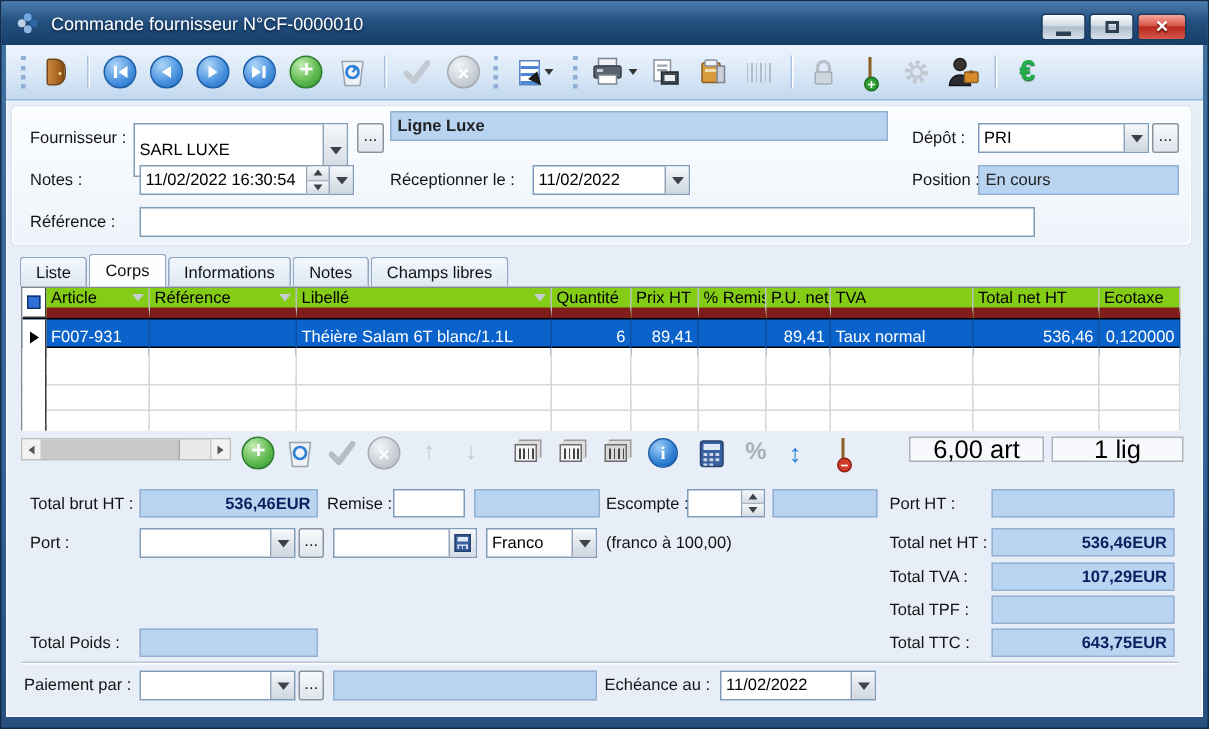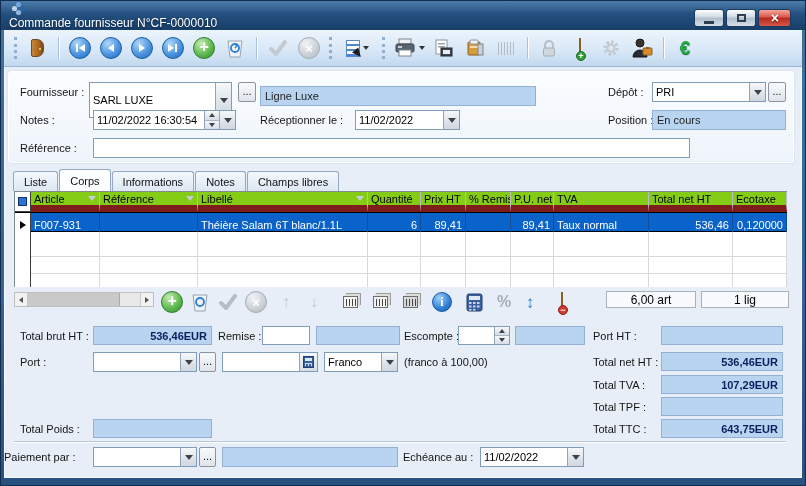--- a/index.html
+++ b/index.html
@@ -2,22 +2,22 @@
 <html><head>
 <meta charset="utf-8">
 <style>
   html,body{margin:0;padding:0;background:#9db6cf;}
   *{box-sizing:border-box;font-family:"Liberation Sans",sans-serif;}
   .win{position:relative;width:806px;height:486px;overflow:hidden;
        background:linear-gradient(180deg,#6c9cce 0%,#40719f 6%,#35639a 60%,#27507f 100%);
        box-shadow:inset 0 0 0 1px #122c4e;}
   .abs{position:absolute;}
   
-  .titlebar{position:absolute;left:1px;top:1px;right:1px;height:29px;display:flex;
-            background:linear-gradient(180deg,#4d7dad 0%,#24507f 45%,#173e68 100%);flex-direction:column;}
+  .titlebar{position:absolute;left:1px;top:1px;right:1px;height:29px;display:flex;align-items:center;
+            background:linear-gradient(180deg,#4d7dad 0%,#24507f 45%,#173e68 100%);}
   .title-txt{color:#fff;font-size:12px;margin-left:8px;text-shadow:0 1px 2px #0b2242;white-space:nowrap;}
   .app-ic{width:15px;height:15px;margin-left:10px;}
   .winbtns{position:absolute;right:14px;top:8px;display:flex;gap:2px;}
   .wbtn{width:30px;height:18px;border:1px solid #1c3a5d;border-radius:3px;display:flex;align-items:center;justify-content:center;
         background:linear-gradient(180deg,#fdfeff 0%,#cfd9e4 45%,#aebccb 50%,#d6e0ea 100%);}
   .wbtn.close{width:33px;background:linear-gradient(180deg,#f5a79b 0%,#d9544a 45%,#b8281c 50%,#d4584b 100%);}
   .g-min{width:10px;height:3px;background:#2c3e52;margin-top:8px;}
   .g-rest{width:9px;height:8px;border:2px solid #2c3e52;background:transparent;}
   .g-close::after{content:"\00d7";color:#fff;font-size:14px;font-weight:bold;line-height:14px;text-shadow:0 1px 1px #5e120c;}
   
@@ -110,21 +110,21 @@
   .c-tva{width:95px;flex:none;}.c-tot{width:84px;flex:none;justify-content:flex-end;}.c-eco{width:54px;flex:none;justify-content:flex-end;}
   .hc.c-qte,.hc.c-prx,.hc.c-pun,.hc.c-tot,.hc.c-eco{justify-content:flex-start;}
   
   .hsb{position:absolute;left:14px;top:292px;width:140px;height:15px;background:#e9e9e9;border:1px solid #bfbfbf;display:flex;}
   .hsb .ar{width:13px;flex:none;display:flex;align-items:center;justify-content:center;background:#f2f2f2;border-right:1px solid #c8c8c8;}
   .hsb .ar.r{border-right:none;border-left:1px solid #c8c8c8;margin-left:auto;}
   .hsb .thumb{width:92px;background:#c9c9c9;border-right:1px solid #a9a9a9;}
   .hsb i.l{width:0;height:0;border-top:3px solid transparent;border-bottom:3px solid transparent;border-right:4px solid #555;}
   .hsb i.r{width:0;height:0;border-top:3px solid transparent;border-bottom:3px solid transparent;border-left:4px solid #555;}
   .fic{position:absolute;top:290px;width:24px;height:24px;display:flex;align-items:center;justify-content:center;}
-  .cnt{position:absolute;top:291px;height:17px;background:#f7f9fc;border:1px solid #acb1b8;font-size:12px;color:#000;
+  .cnt{position:absolute;top:291px;height:17px;background:#f7f9fc;border:1px solid #acb1b8;font-size:17px;color:#000;
        display:flex;align-items:center;justify-content:center;}
   .garrow{font-size:16px;font-weight:bold;color:#c2c8cf;line-height:16px;}
   
   .sepline{position:absolute;left:14px;top:441px;width:772px;height:2px;background:linear-gradient(180deg,#b9c6d8 0 1px,#ffffff 1px 2px);}
   svg{display:block;}
 </style>
 </head>
 <body>
 
 <div class="win">
@@ -271,21 +271,21 @@
   <div class="fpanel"></div>
 
   <span class="lbl" style="left:20px;top:86px;">Fournisseur :</span>
   <div class="combo" style="left:89px;top:82px;width:143px;height:36px;text-align:right;">
     <span class="txt">SARL LUXE</span>
     <span class="ddbtn">
         <i></i>
       </span>
   </div>
   <span class="dots" style="left:238px;top:82px;width:18px;height:20px;">...</span>
-  <div class="ro" style="left:260px;top:86px;width:276px;height:20px;">
+  <div class="ro" style="left:260px;top:74px;width:332px;height:20px;font-weight:bold;">
       <span>Ligne Luxe</span>
     </div>
   <span class="lbl" style="left:608px;top:86px;">Dépôt :</span>
   <div class="combo" style="left:652px;top:82px;width:114px;height:20px;">
     <span class="txt">PRI</span>
     <span class="ddbtn">
         <i></i>
       </span>
   </div>
   <span class="dots" style="left:768px;top:82px;width:18px;height:20px;">...</span>
@@ -559,21 +559,21 @@
   <div class="ro money" style="left:661px;top:375px;width:122px;height:19px;">107,29EUR</div>
   <span class="lbl" style="left:593px;top:401px;">Total TPF :</span>
   <div class="ro" style="left:661px;top:397px;width:122px;height:19px;"></div>
   <span class="lbl" style="left:20px;top:423px;">Total Poids :</span>
   <div class="ro" style="left:93px;top:419px;width:119px;height:19px;"></div>
   <span class="lbl" style="left:593px;top:423px;">Total TTC :</span>
   <div class="ro money" style="left:661px;top:419px;width:122px;height:19px;">643,75EUR</div>
 
   <div class="sepline"></div>
 
-  <span class="lbl" style="left:4px;top:451px;">Paiement par :</span>
+  <span class="lbl" style="left:16px;top:451px;">Paiement par :</span>
   <div class="combo" style="left:93px;top:447px;width:104px;height:20px;">
     <span class="txt"></span>
     <span class="ddbtn">
         <i></i>
       </span>
   </div>
   <span class="dots" style="left:199px;top:447px;width:17px;height:20px;">...</span>
   <div class="ro" style="left:222px;top:447px;width:176px;height:20px;"></div>
   <span class="lbl" style="left:403px;top:451px;">Echéance au :</span>
   <div class="combo" style="left:480px;top:447px;width:104px;height:20px;">

